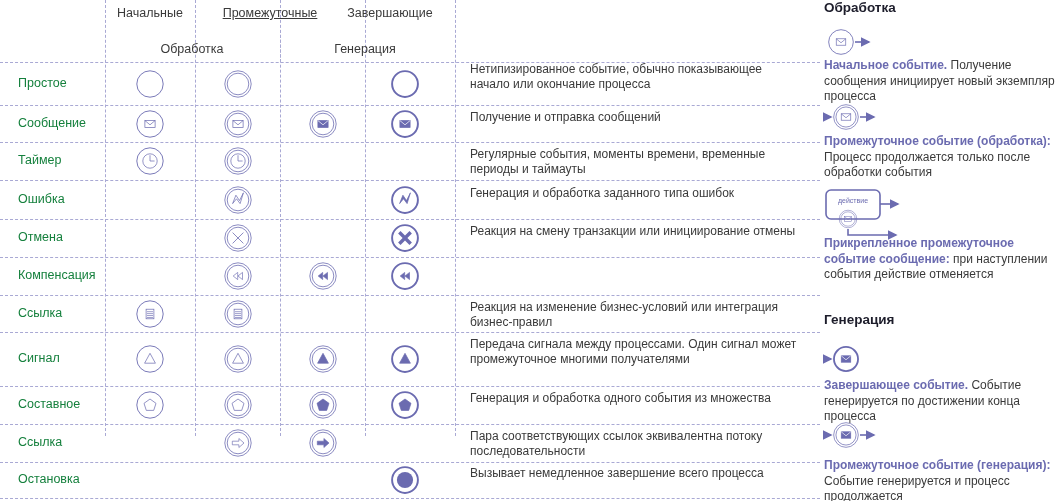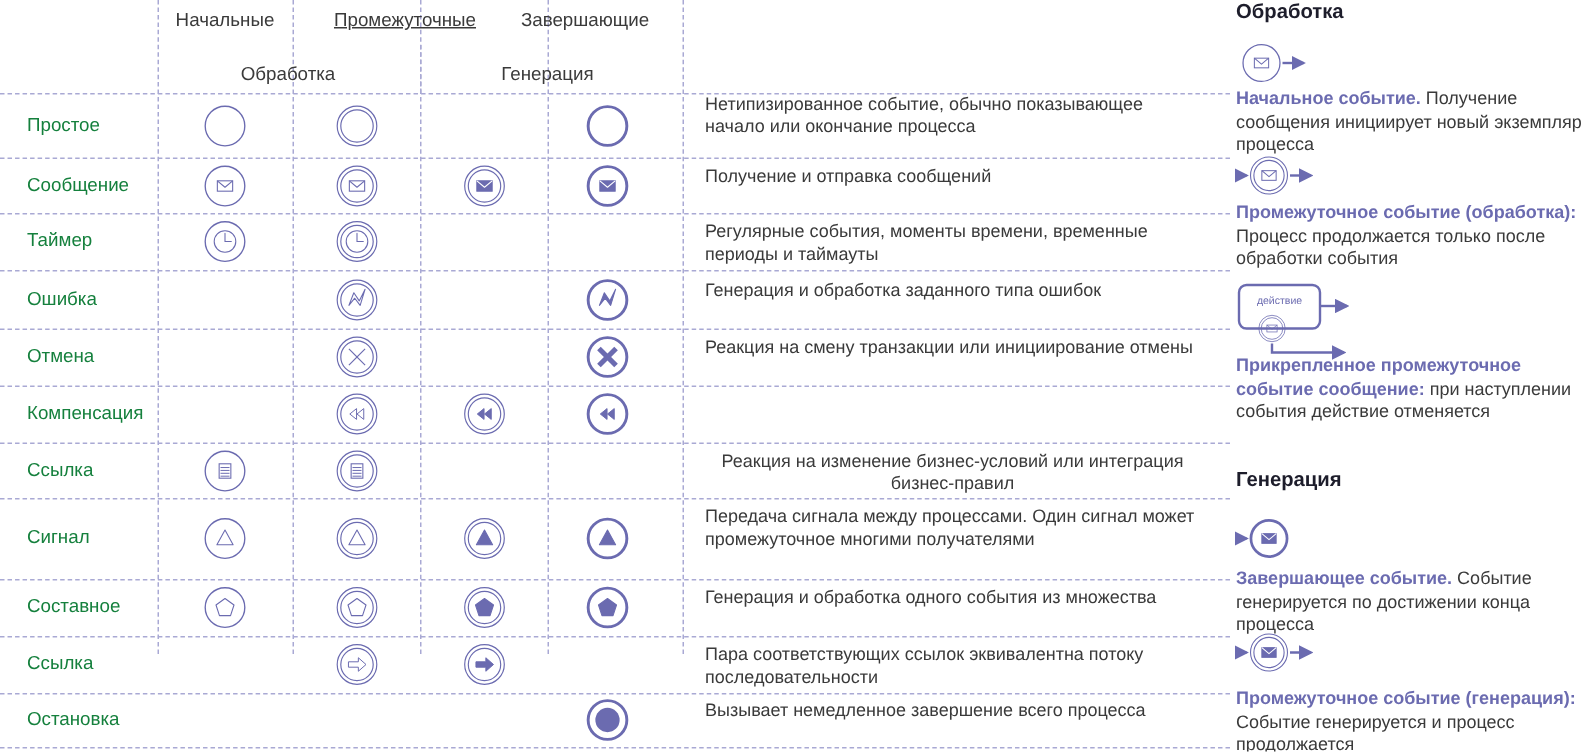--- a/index.html
+++ b/index.html
@@ -235,21 +235,21 @@
       <div class="ev" style="left: 405px; top: 276px;">
         <svg width="30" height="30" viewBox="0 0 100 100">
           <circle cx="50" cy="50" r="43" fill="none" stroke="#6b6bb0" stroke-width="6.5"></circle>
           <g>
             <path d="M49 38 L34 50 L49 62 Z" fill="#6b6bb0" stroke="#6b6bb0" stroke-width="2.2" stroke-linejoin="round"></path>
             <path d="M65 38 L50 50 L65 62 Z" fill="#6b6bb0" stroke="#6b6bb0" stroke-width="2.2" stroke-linejoin="round"></path>
           </g>
         </svg>
       </div>
       <div class="rowlabel" style="top: 305.5px;">Ссылка</div>
-      <div class="rowdesc" style="top: 299.5px; text-align: center;">Реакция на изменение бизнес-условий или интеграция бизнес-правил</div>
+      <div class="rowdesc" style="top: 299.5px;">Реакция на изменение бизнес-условий или интеграция бизнес-правил</div>
       <div class="ev" style="left: 150px; top: 313.5px;">
         <svg width="30" height="30" viewBox="0 0 100 100">
           <circle cx="50" cy="50" r="44" fill="none" stroke="#6b6bb0" stroke-width="3"></circle>
           <g>
             <rect x="37" y="34" width="26" height="32" fill="none" stroke="#6b6bb0" stroke-width="2.4"></rect>
             <line x1="40" y1="42.32" x2="60" y2="42.32" stroke="#6b6bb0" stroke-width="2.2"></line>
             <line x1="40" y1="48.72" x2="60" y2="48.72" stroke="#6b6bb0" stroke-width="2.2"></line>
             <line x1="40" y1="55.120000000000005" x2="60" y2="55.120000000000005" stroke="#6b6bb0" stroke-width="2.2"></line>
             <line x1="40" y1="61.519999999999996" x2="60" y2="61.519999999999996" stroke="#6b6bb0" stroke-width="2.2"></line>
           </g>

